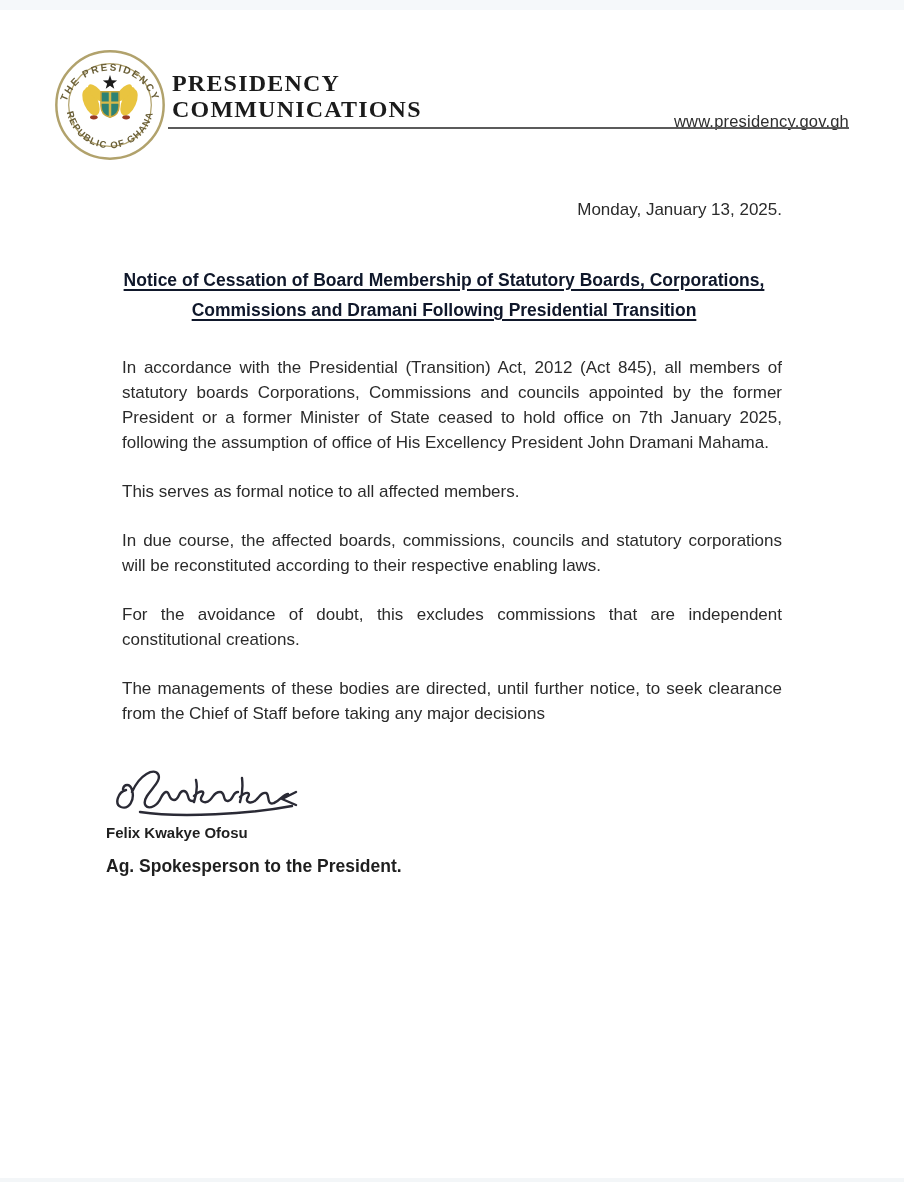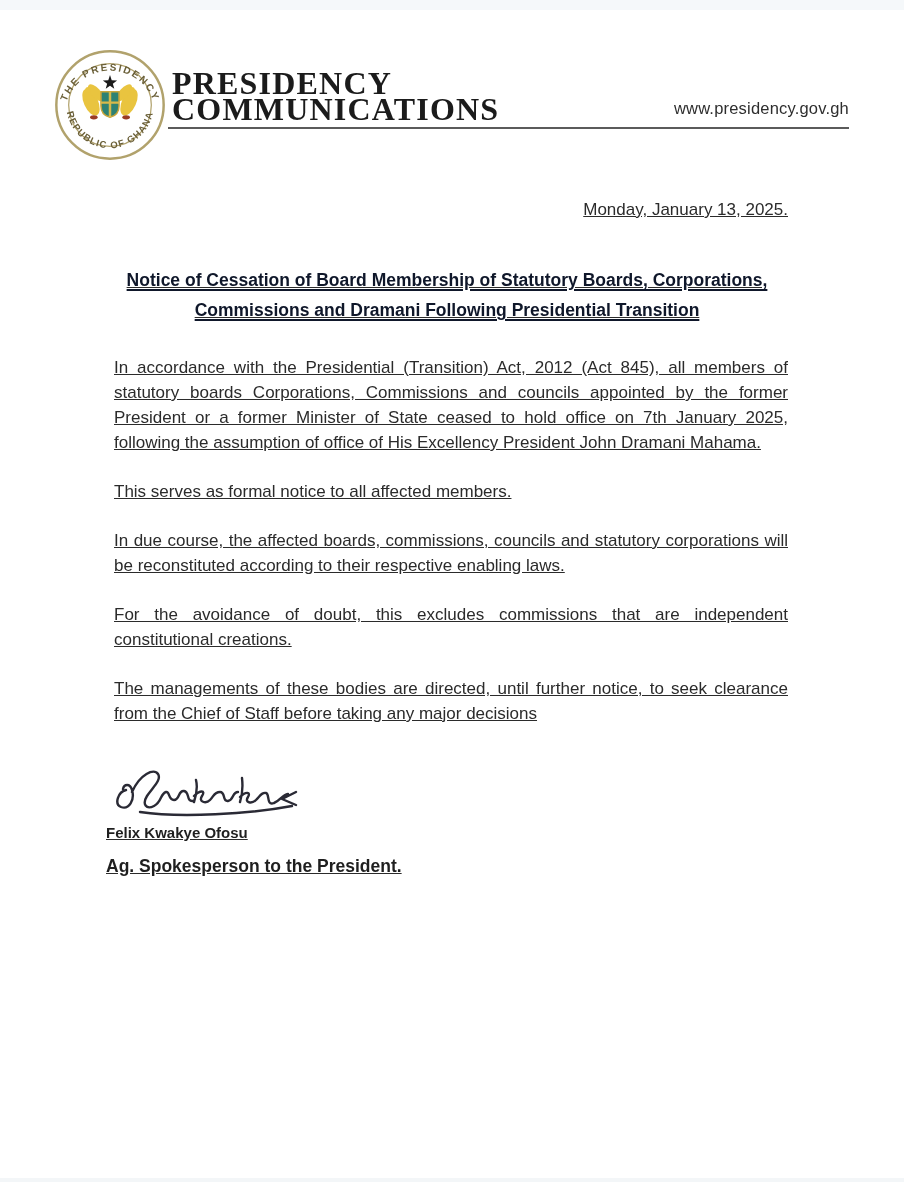--- a/index.html
+++ b/index.html
@@ -20,51 +20,51 @@
     position: absolute; bottom: 0; left: 0; right: 0; height: 4px;
     background: #f3f6f8;
   }
 
   
   .letterhead { position: absolute; top: 0; left: 0; right: 0; height: 170px; }
   .seal { position: absolute; left: 53px; top: 48px; width: 114px; height: 114px; }
   .org-block {
     position: absolute; left: 172px; top: 70px;
     font-family: "Liberation Serif", serif;
-    font-weight: 700; font-size: 32px; line-height: 26px;
+    font-weight: 700; font-size: 24px; line-height: 26px;
     letter-spacing: 1.2px; color: #1b1b1b;
   }
   .website {
-    position: absolute; right: 55px; top: 99px;
+    position: absolute; right: 55px; top: 112px;
     font-size: 16.5px; color: #2e2e2e; letter-spacing: 0.2px;
   }
   .header-rule {
     position: absolute; left: 168px; right: 55px; top: 127px; height: 2px;
     background: #5b5b5b;
   }
 
   
-  .doc-body { position: absolute; left: 106px; right: 116px; top: 160px; text-decoration: underline; }
+  .doc-body { position: absolute; left: 106px; right: 122px; top: 160px; }
   .date-line {
     text-align: right; font-size: 17px; color: #2b2b2b;
     margin: 40px 0 0 0;
   }
   .doc-title {
     margin: 45px 0 0 0; text-align: center;
     font-weight: 700; font-size: 17.5px; line-height: 30px; color: #0f172a;
   }
   .doc-title .title-line {
     display: block;
     text-decoration: underline;
     text-decoration-thickness: 2px;
     text-underline-offset: 3px;
   }
   .paragraphs { margin-top: 30px; }
   .paragraphs p {
-    margin: 0 0 24px 8px;
+    margin: 0 0 24px 16px;
     font-size: 17px; line-height: 25px;
     text-align: justify; color: #2b2b2b;
   }
   
   .signature-block { margin-top: 36px; }
   .signature-svg { display: block; margin-left: 4px; }
   .sig-name { font-weight: 700; font-size: 15px; margin-top: 6px; color: #1f1f1f; }
   .sig-role { font-weight: 700; font-size: 17.5px; margin-top: 15px; color: #1f1f1f; }
 </style>
 </head>

